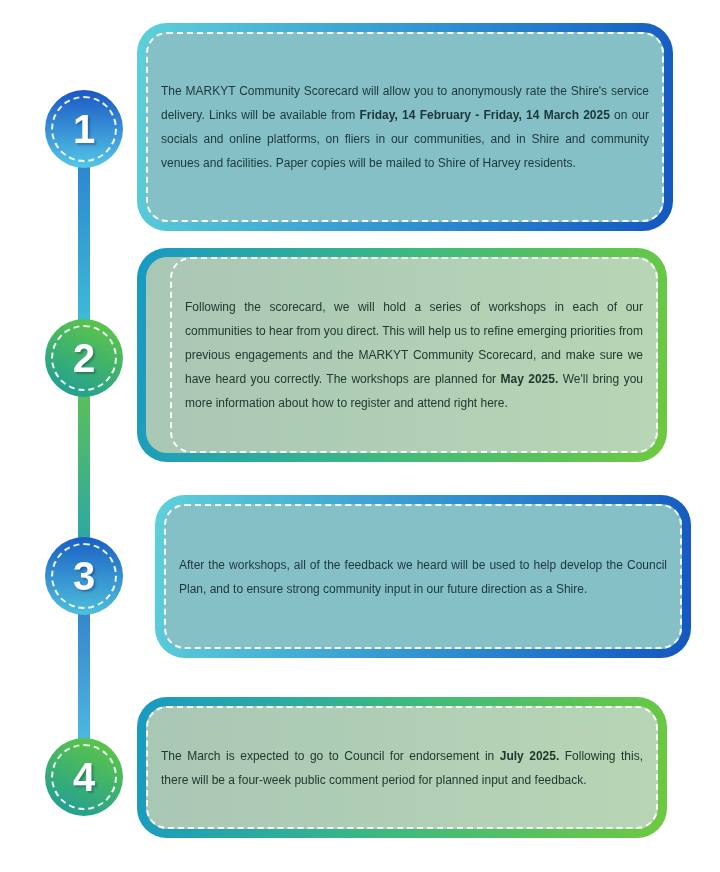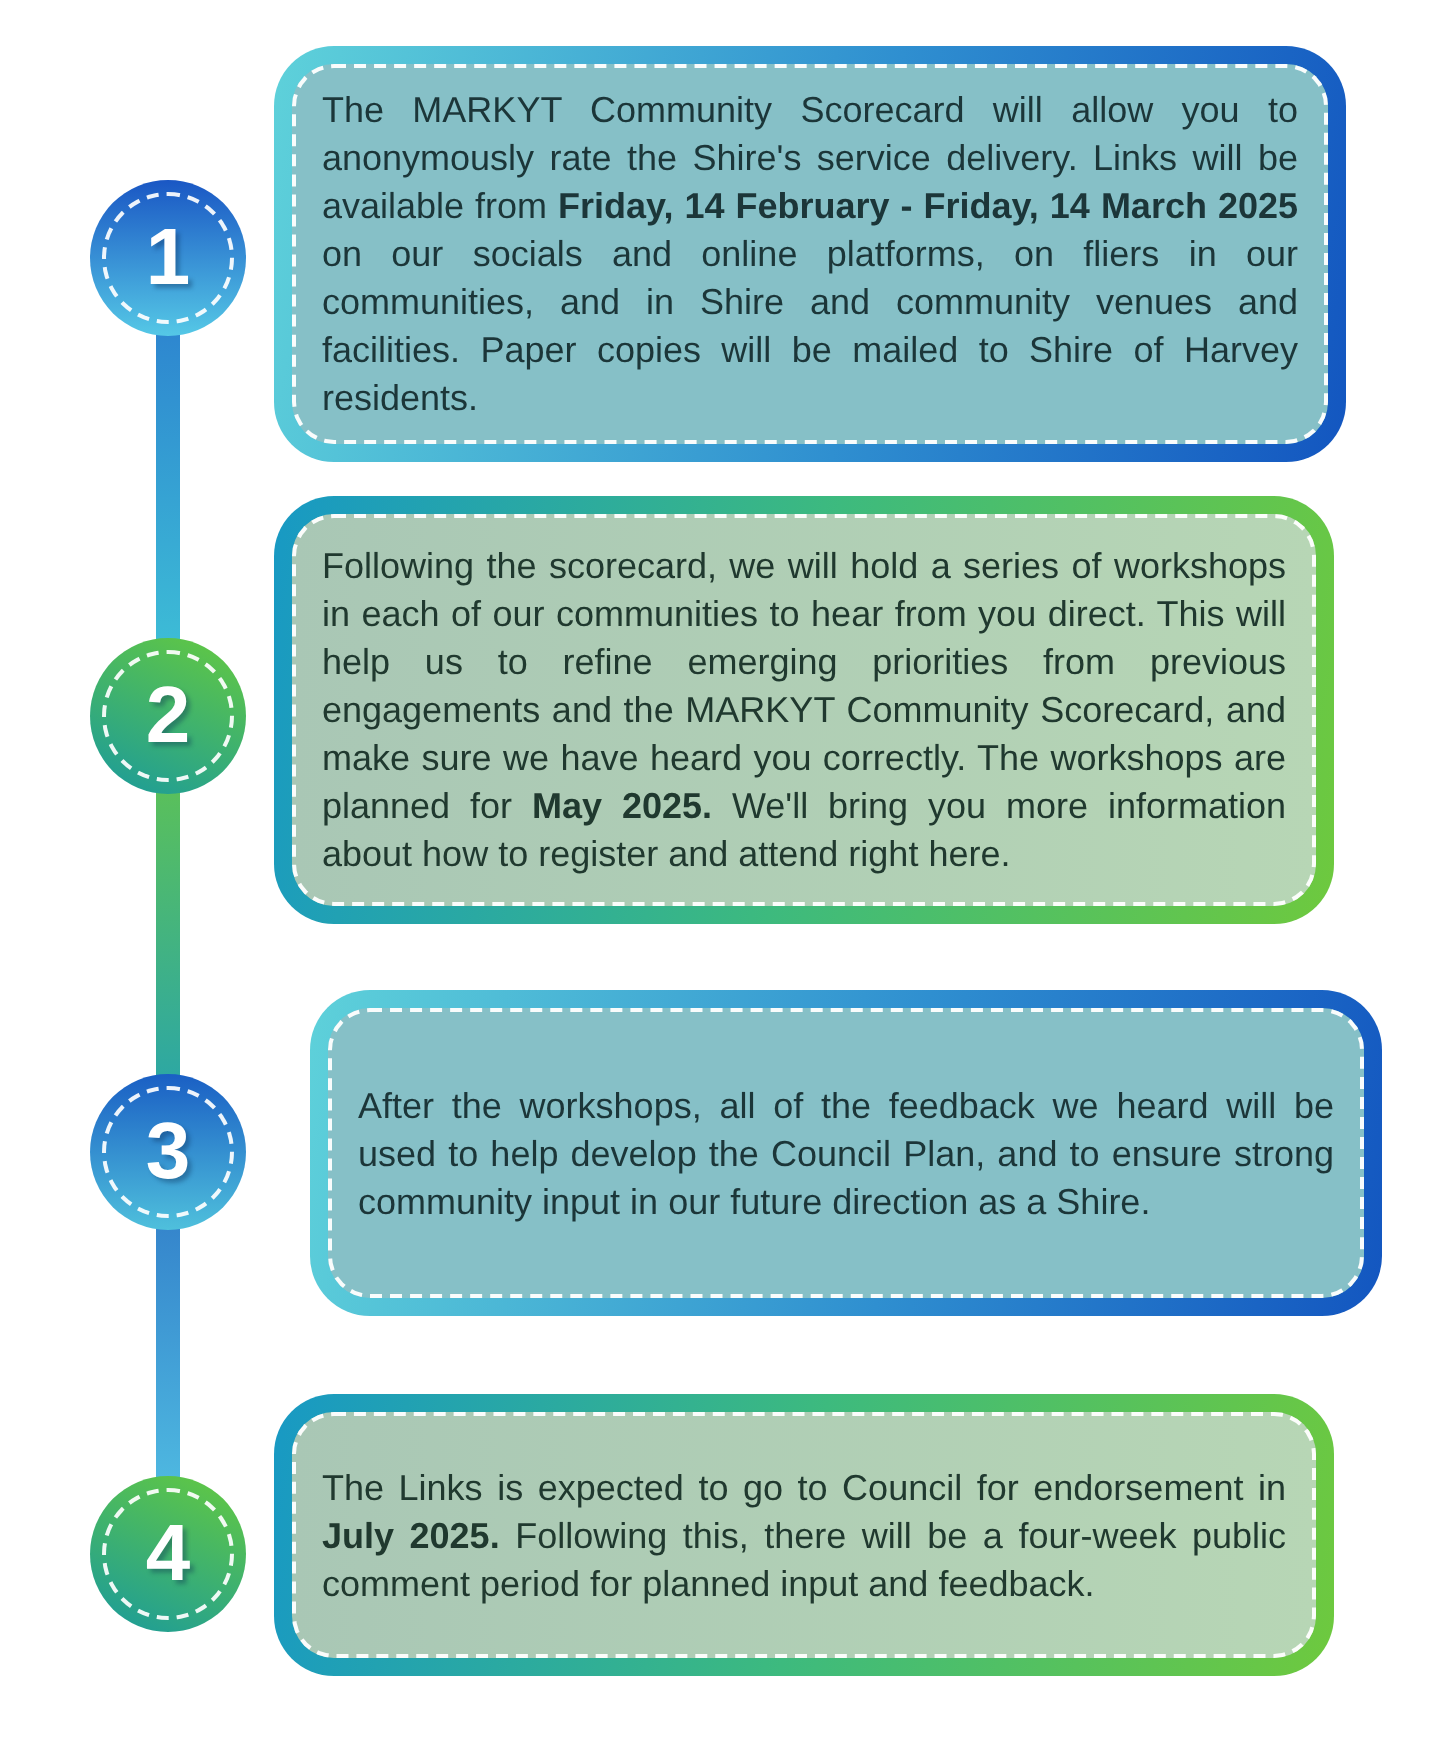--- a/index.html
+++ b/index.html
@@ -83,30 +83,30 @@
     height: 100%;
     border: 2px dashed rgba(255,255,255,0.95);
     border-radius: 21px;
     box-sizing: border-box;
     display: flex;
     align-items: center;
     padding: 8px 13px;
   }
   .card-text {
     margin: 0;
-    font-size: 18px;
+    font-size: 12px;
     line-height: 24px;
     text-align: justify;
     color: #1c3639;
     width: 100%;
   }
   .card-green .card-text { color: #20392f; }
 
   .card-1 { left: 137px; top: 23px;  width: 536px; height: 208px; }
-  .card-2 { left: 137px; top: 248px; width: 530px; height: 214px; }
+  .card-2 { left: 137px; top: 248px; width: 530px; height: 214px; padding-left: 24px; }
   .card-3 { left: 155px; top: 495px; width: 536px; height: 163px; }
   .card-4 { left: 137px; top: 697px; width: 530px; height: 141px; }
 </style>
 </head>
 <body>
 
 <div class="canvas">
 
   <div class="connector"></div>
 
@@ -139,17 +139,17 @@
       <p class="card-text"><span>After the workshops, all of the feedback we heard will be used to help develop the Council Plan, and to ensure strong community input in our future direction as a Shire.</span></p>
     </div>
   </div>
 
   <div class="badge badge-4 grad-green-teal">
     <div class="badge-ring"></div>
     <span class="badge-num">4</span>
   </div>
   <div class="card card-green card-4">
     <div class="card-inner">
-      <p class="card-text"><span>The Links is expected to go to Council for endorsement in </span><b>July 2025.</b><span> Following this, there will be a four-week public comment period for planned input and feedback.</span></p>
+      <p class="card-text"><span>The March is expected to go to Council for endorsement in </span><b>July 2025.</b><span> Following this, there will be a four-week public comment period for planned input and feedback.</span></p>
     </div>
   </div>
 
 </div>
 
 </body></html>

